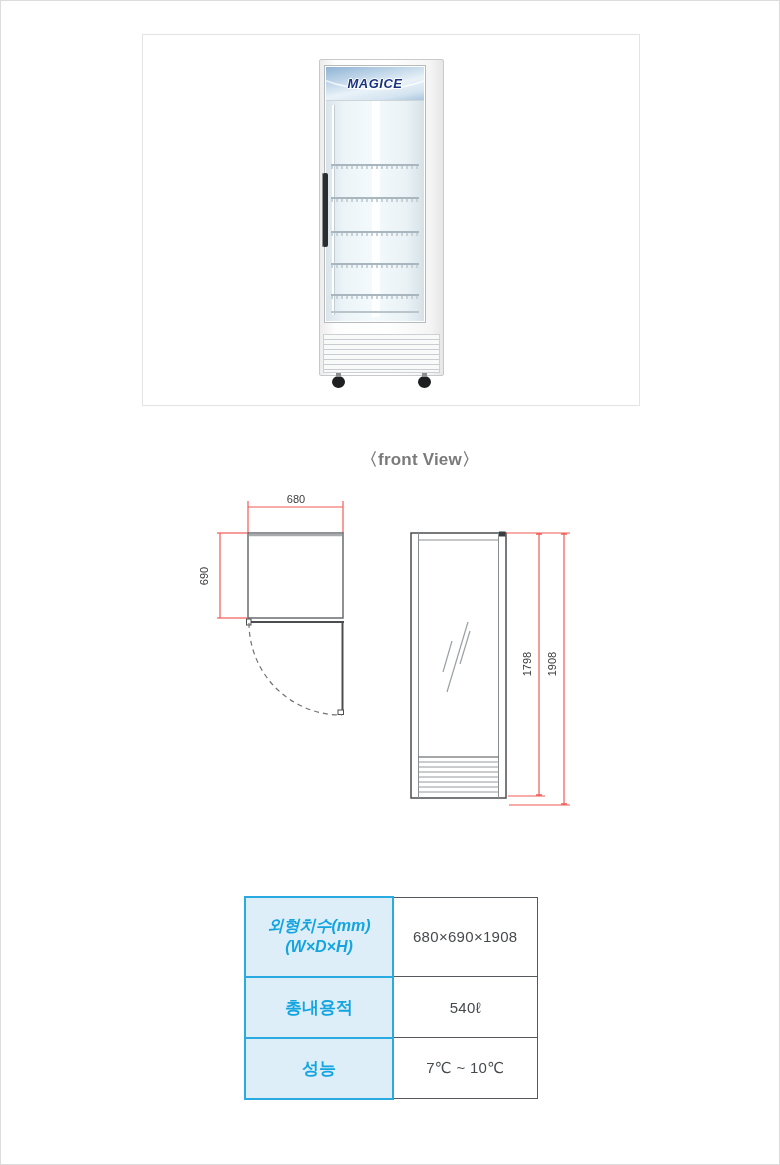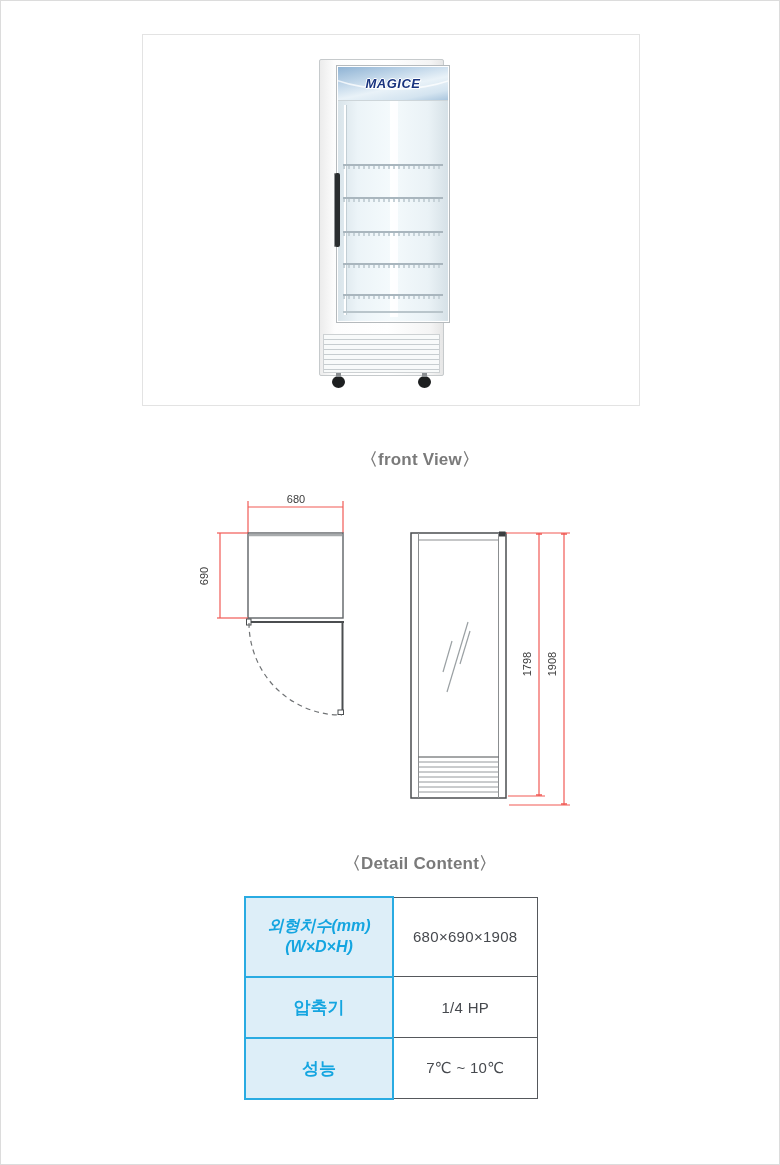--- a/index.html
+++ b/index.html
@@ -8,22 +8,22 @@
   #page{position:relative;width:780px;height:1165px;background:#ffffff;
         border:1px solid #dcdcdc;overflow:hidden;}
 
   
   .photo-box{position:absolute;left:141px;top:33px;width:498px;height:372px;
              background:#fff;border:1px solid #e3e3e3;}
   .fridge{position:absolute;left:176px;top:24px;width:125px;height:332px;}
   .cabinet{position:absolute;left:0;top:0;width:125px;height:317px;
            background:linear-gradient(to right,#ececec,#fdfdfd 12%,#ffffff 55%,#f4f4f4 90%,#e6e6e6);
            border:1px solid #c6cacc;border-radius:2px;}
-  .door{position:absolute;left:4px;top:5px;width:114px;height:258px;
-        border:1px solid #b5babd;background:#fff;margin-left:12px;}
+  .door{position:absolute;left:4px;top:5px;width:102px;height:258px;
+        border:1px solid #b5babd;background:#fff;}
   .door-header{position:absolute;left:1px;top:1px;right:1px;height:33px;overflow:hidden;
         background:linear-gradient(168deg,#8fb3d4 0%,#c3d8ea 34%,#e9f2f8 58%,#d4e4f0 82%,#aac6de 100%);}
   .swoosh{position:absolute;left:-25%;top:-130%;width:150%;height:200%;border-radius:50%;
         border-bottom:2px solid rgba(255,255,255,0.75);}
   .brand{position:absolute;left:0;right:0;top:9px;text-align:center;
         font-size:13px;font-weight:900;font-style:italic;letter-spacing:.5px;color:#18337e;
         text-shadow:-1px 0 0 #fff,1px 0 0 #fff,0 -1px 0 #fff,0 1px 0 #fff,1px 1px 0 #fff;}
   .glass{position:absolute;left:1px;top:34px;right:1px;bottom:1px;
         background:linear-gradient(to right,#d9e4ea,#ecf4f8 18%,#f4fafc 48%,#eaf2f6 82%,#d6e1e7);
         border-top:1px solid #cdd5d9;}
@@ -144,34 +144,33 @@
     <line x1="358" y1="47" x2="358" y2="310" stroke="#f15a55" stroke-width="1.2"></line>
     <line x1="383" y1="47" x2="383" y2="319" stroke="#f15a55" stroke-width="1.2"></line>
     <line x1="355" y1="48" x2="361" y2="48" stroke="#f15a55" stroke-width="1.5"></line>
     <line x1="355" y1="309" x2="361" y2="309" stroke="#f15a55" stroke-width="1.5"></line>
     <line x1="380" y1="48" x2="386" y2="48" stroke="#f15a55" stroke-width="1.5"></line>
     <line x1="380" y1="318" x2="386" y2="318" stroke="#f15a55" stroke-width="1.5"></line>
     <text x="350" y="178" text-anchor="middle" transform="rotate(-90 350 178)">1798</text>
     <text x="375" y="178" text-anchor="middle" transform="rotate(-90 375 178)">1908</text>
   </svg>
 
-  <div class="section-label lbl-detail">〈Detail Content〉</div>
 
   <table class="spec">
     <tbody>
       <tr class="r1">
         <th>
           <div>외형치수(mm)</div>
           <div>(W×D×H)</div>
         </th>
         <td>680×690×1908</td>
       </tr>
-      <tr class="r3">
-        <th>압축기</th>
-        <td>1/4 HP</td>
+      <tr class="r2">
+        <th>총내용적</th>
+        <td>540ℓ</td>
       </tr>
       <tr class="r5">
         <th>성능</th>
         <td>7℃ ~ 10℃</td>
       </tr>
     </tbody>
   </table>
 
 </div>
 

